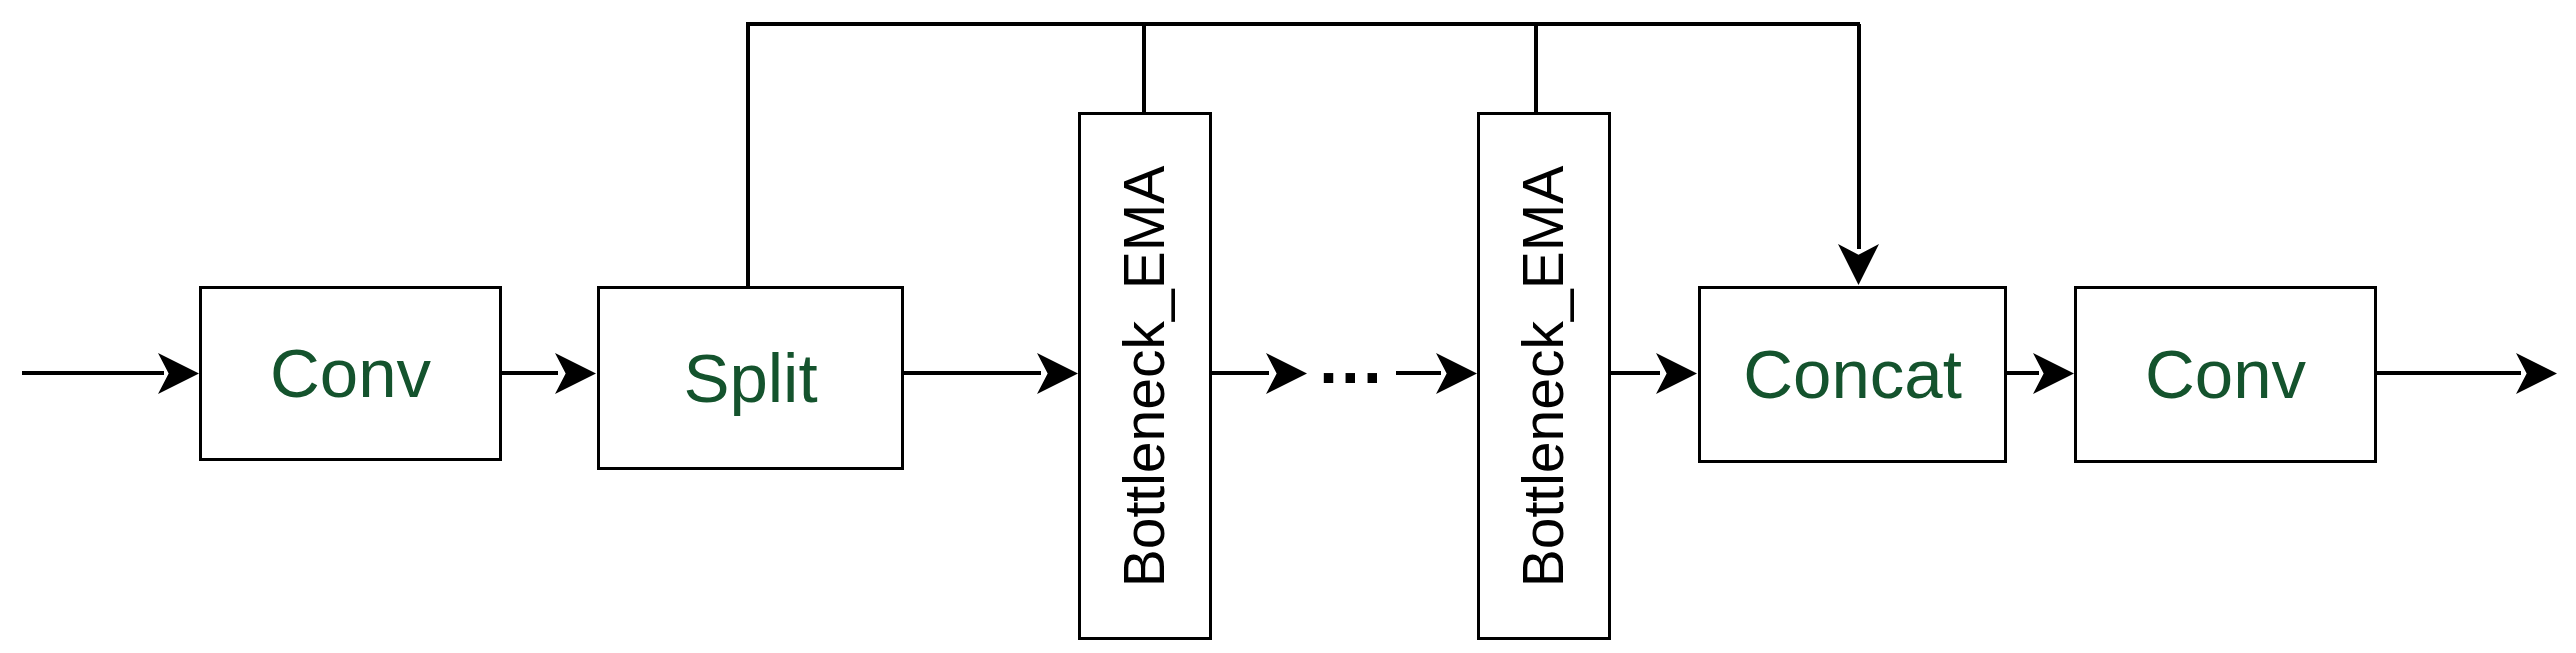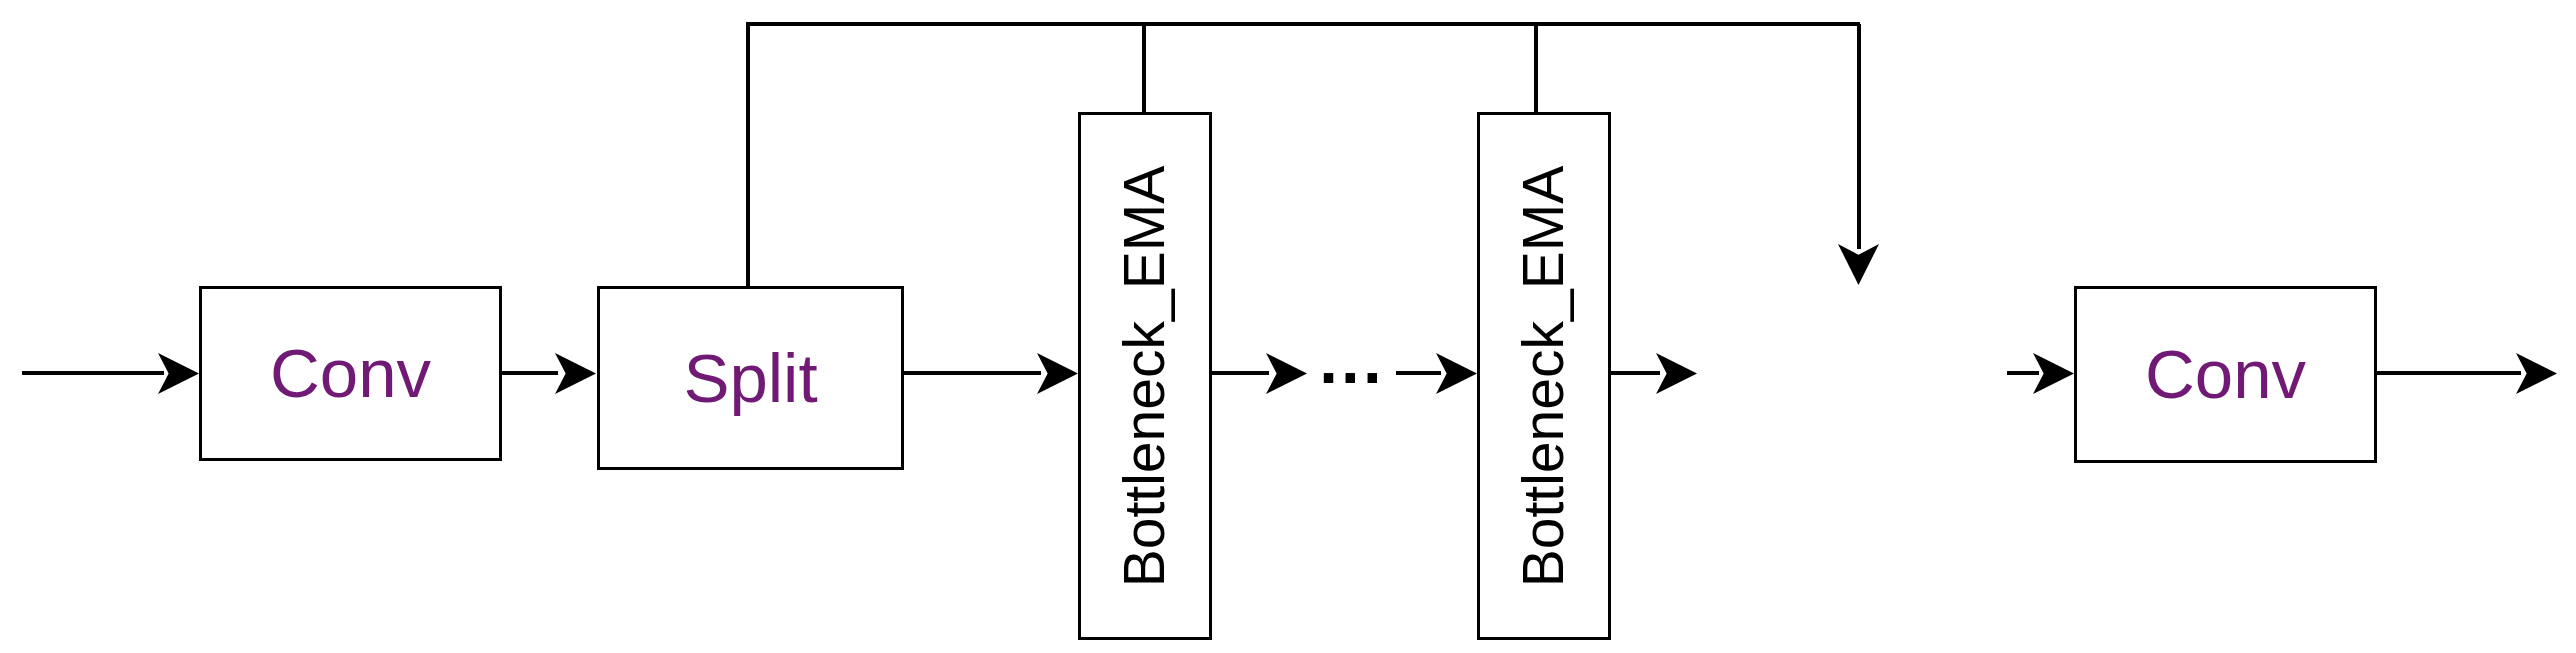--- a/index.html
+++ b/index.html
@@ -23,21 +23,21 @@
     border: 3.2px solid #000000;
     background: #ffffff;
     display: flex;
     align-items: center;
     justify-content: center;
   }
   .node-label {
     font-size: 69px;
     line-height: 1;
     white-space: nowrap;
-    color: #701a75;
+    color: #14532d;
   }
   .node-label-vertical {
     font-size: 57px;
     line-height: 1;
     white-space: nowrap;
     transform: rotate(-90deg);
     color: #000000;
   }
   .node-conv-in  { left: 199px;  top: 286px; width: 303px; height: 175px; }
   .node-split    { left: 597px;  top: 286px; width: 307px; height: 184px; }
@@ -159,19 +159,22 @@
   <div class="node node-b1">
     <span class="node-label-vertical">Bottleneck_EMA</span>
   </div>
 
   <div class="dots">...</div>
 
   <div class="node node-b2">
     <span class="node-label-vertical">Bottleneck_EMA</span>
   </div>
 
+  <div class="node node-concat">
+    <span class="node-label">Concat</span>
+  </div>
 
   <div class="node node-conv-out">
     <span class="node-label">Conv</span>
   </div>
 
 </div>
 
 
 </body></html>

